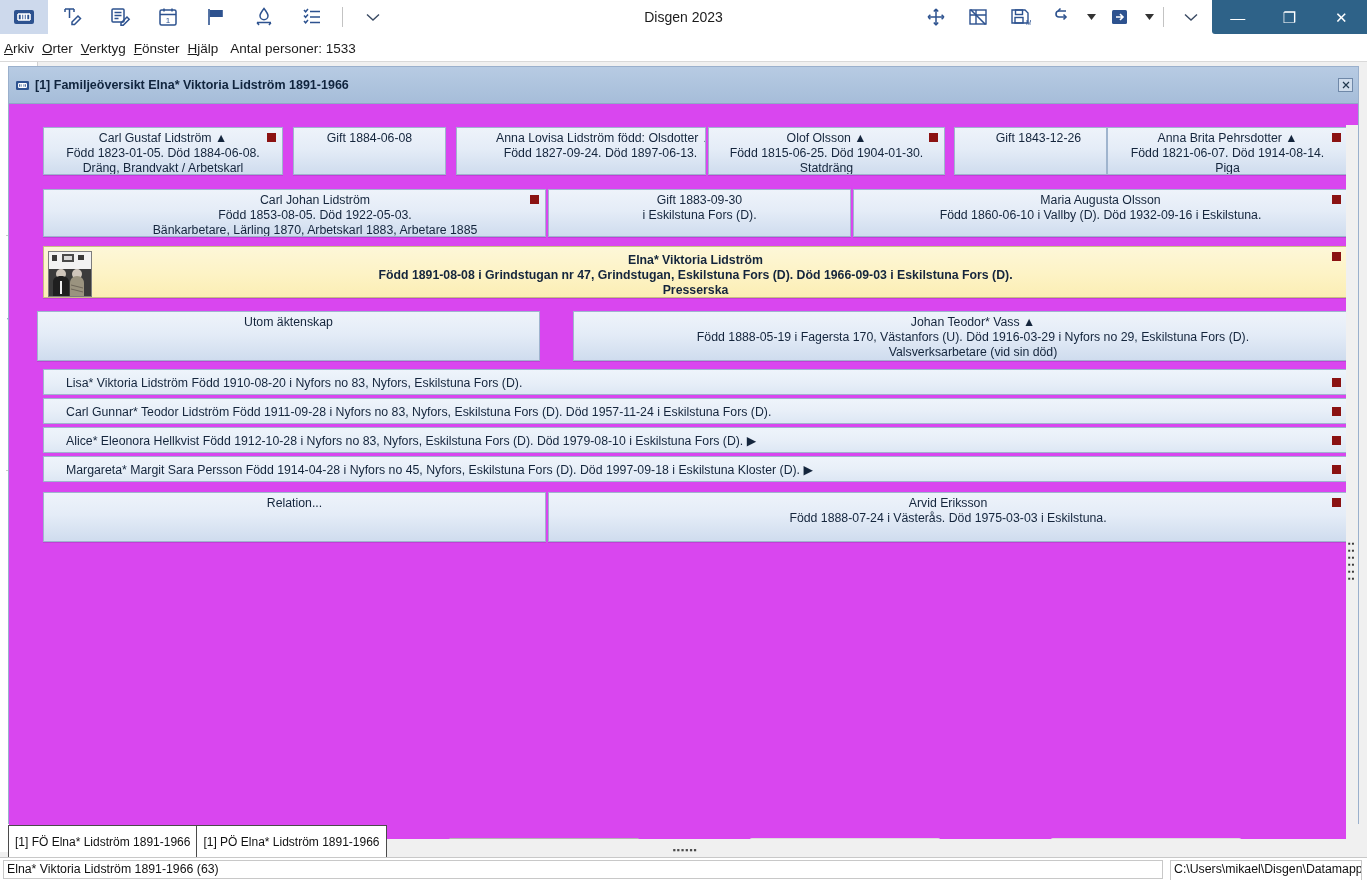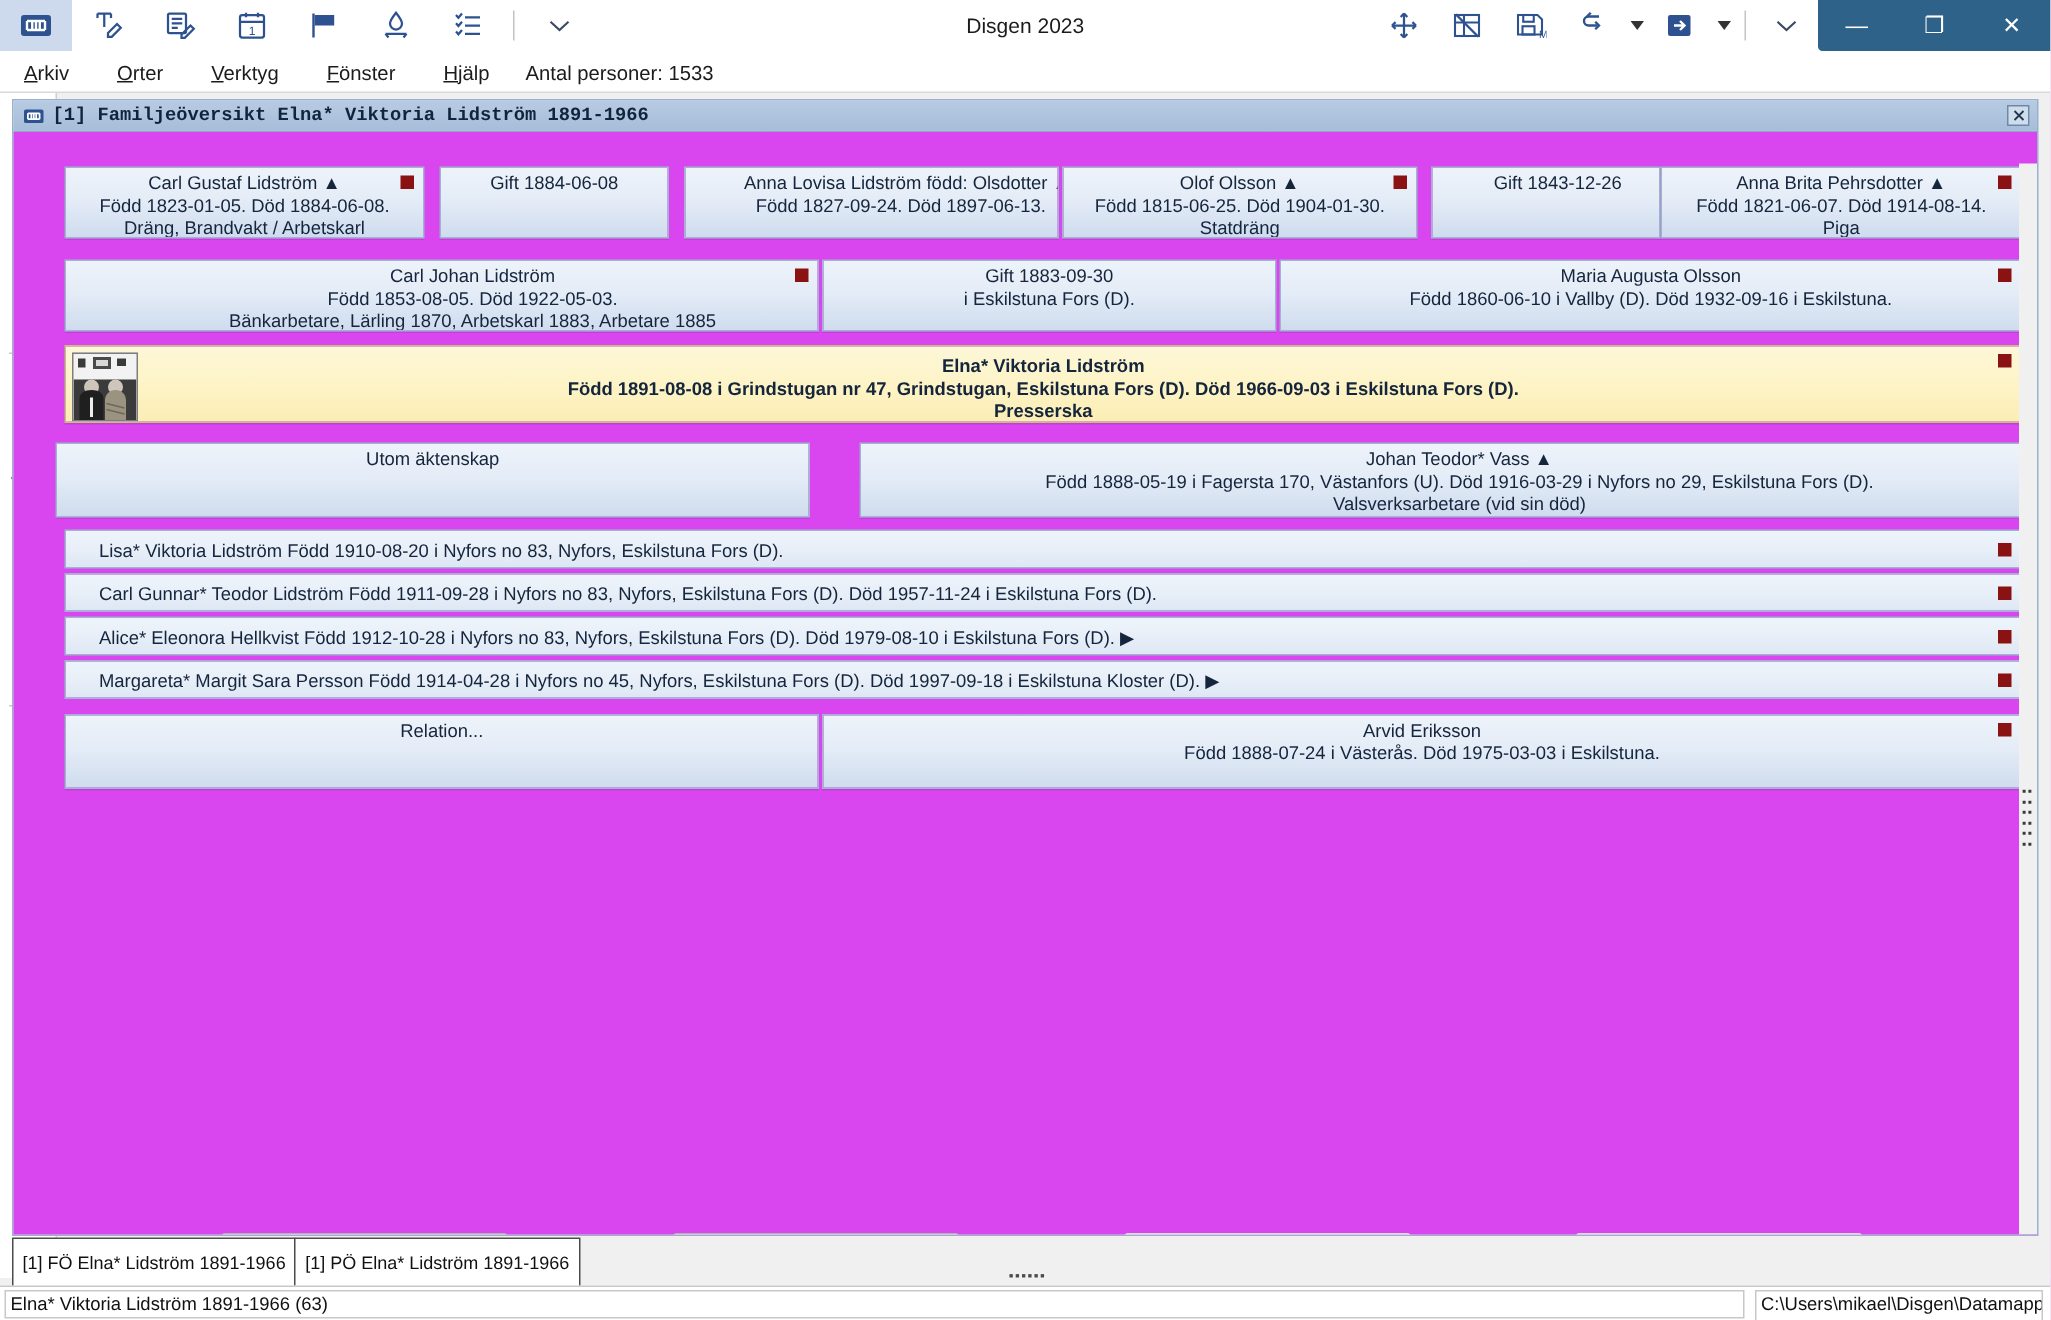--- a/index.html
+++ b/index.html
@@ -38,21 +38,21 @@
   }
   .ric-sep {
     width: 1px; height: 20px; background: #c3c3c3; margin: 0 6px;
   }
   .menubar {
     position: absolute; left: 0; top: 36px;
     height: 24px; display: flex; align-items: center;
     font-size: 13.5px; color: #1b1b1b;
   }
   .menubar .mi {
-    padding: 0 16px; cursor: default; white-space: nowrap;
+    padding: 0 4px; cursor: default; white-space: nowrap;
   }
   .menubar .mi u { text-decoration: underline; }
   .menubar .count {
     padding: 0 8px; white-space: nowrap;
   }
 
   .app-title {
     position: absolute; left: 0; top: 0; width: 1367px;
     text-align: center; line-height: 34px;
     font-size: 14px; color: #1b1b1b;
@@ -109,26 +109,25 @@
   .lt-sep { width: 26px; height: 1px; background: #c9c9c9; margin: 5px 6px; }
 
   
   .mdi {
     position: absolute; left: 8px; top: 66px;
     width: 1351px; height: 758px;
     background: #f2f2f2;
     border: 1px solid #9ab0cc;
   }
   .mdi-title {
-    height: 21px;
+    height: 37px;
     background: linear-gradient(to bottom, #b7cbe3 0%, #a6bdd9 100%);
     border-bottom: 1px solid #8fa8c6;
     display: flex; align-items: center;
     padding: 0 2px;
-    font-family: Liberation Mono, monospace;
   }
   .mdi-title .tico {
     width: 18px; height: 16px; margin: 0 4px 0 2px;
     display: flex; align-items: center; justify-content: center;
   }
   .mdi-title .ttext {
     font-size: 12.5px; font-weight: bold; color: #10243d;
     flex: 1; white-space: nowrap; overflow: hidden;
   }
   .mdi-title .tclose {

